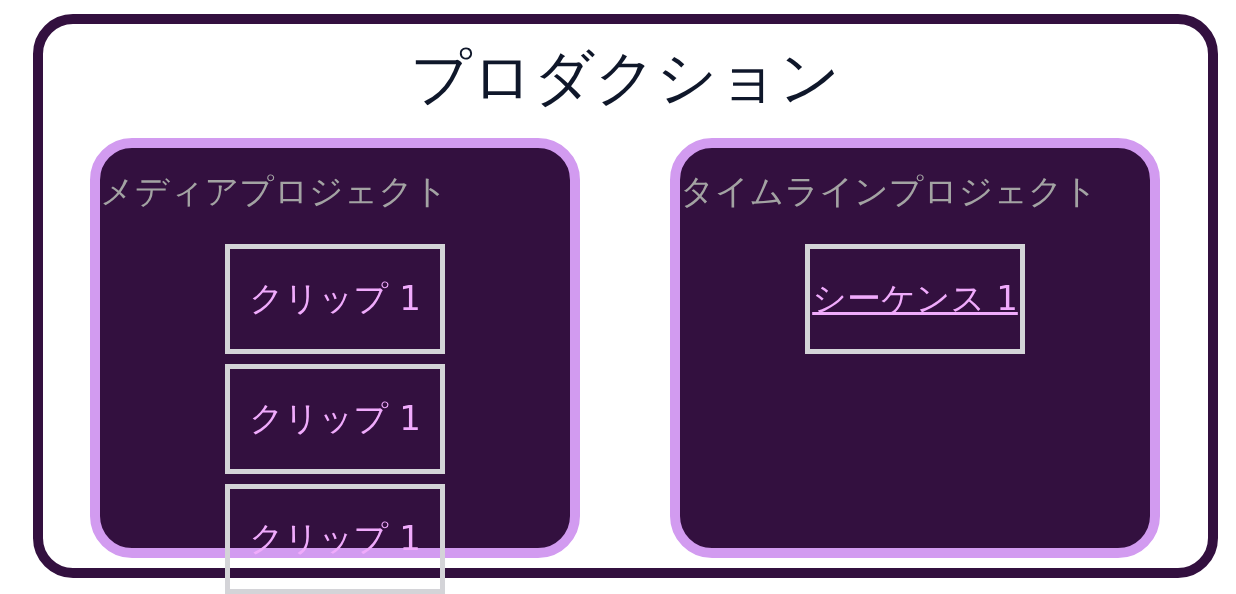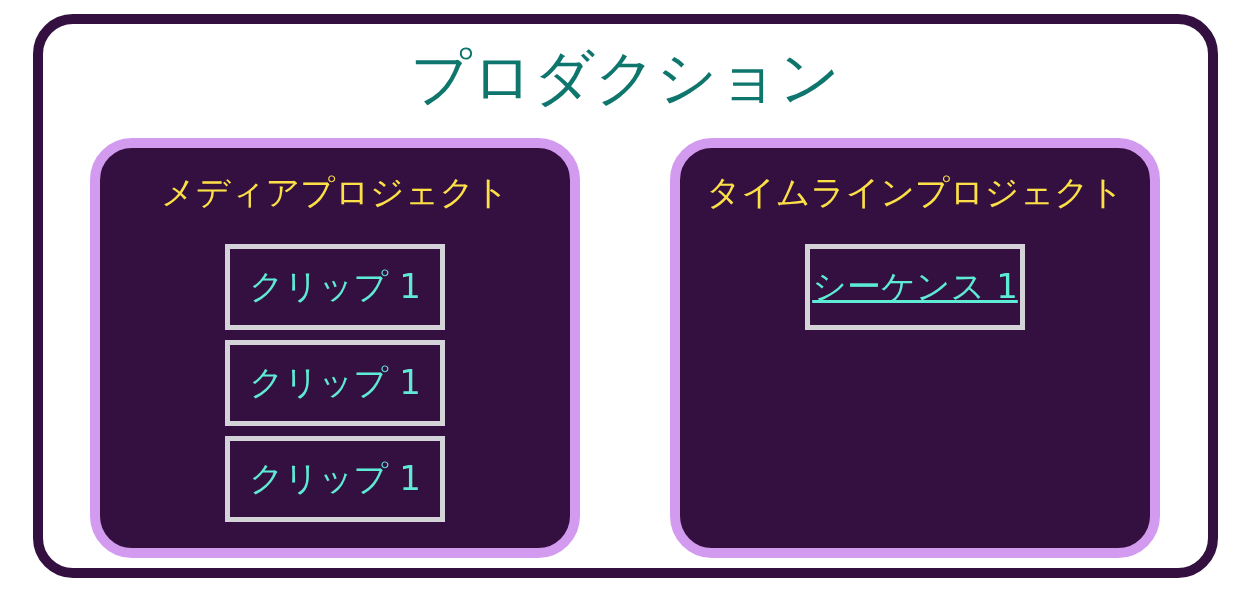--- a/index.html
+++ b/index.html
@@ -1,29 +1,29 @@
 <!DOCTYPE html>
 <html><head>
 <meta charset="utf-8">
 <style>
   html, body { margin:0; padding:0; background:#ffffff; }
   body { width:1236px; height:594px; position:relative; overflow:hidden;
          font-family:"DejaVu Sans", sans-serif; }
   .frame { position:absolute; left:33px; top:14px; width:1165px; height:544px;
            border:10px solid #33103f; border-radius:40px; background:#fff; }
   .title { position:absolute; left:0; right:0; top:18px; text-align:center;
-           font-size:60px; color:#0f766e; line-height:70px; }
+           font-size:60px; color:#0f172a; line-height:70px; }
   .panel { position:absolute; top:114px; width:470px; height:400px;
            background:#33103f; border:10px solid #d29bf0; border-radius:42px; }
   .panel.left { left:47px; }
   .panel.right { left:627px; }
-  .panel-title { text-align:center; color:#fde047; font-size:34px; margin-top:22px; line-height:44px; white-space:nowrap; }
+  .panel-title { text-align:left; color:#a3a3a3; font-size:34px; margin-top:22px; line-height:44px; white-space:nowrap;font-family:Liberation Serif, serif; }
   .clips { position:absolute; left:0; right:0; top:96px; display:flex; flex-direction:column; align-items:center; gap:10px; }
-  .clip { box-sizing:border-box; width:220px; height:86px; border:5px solid #d4d4d8;
-          color:#5eead4; font-size:34px; display:flex; align-items:center; justify-content:center; white-space:nowrap; }
+  .clip { box-sizing:border-box; width:220px; height:110px; border:5px solid #d4d4d8;
+          color:#f0abfc; font-size:34px; display:flex; align-items:center; justify-content:center; white-space:nowrap; }
   .panel.right .clip { margin-left:0;text-decoration:underline; }
 </style>
 </head>
 <body>
 
 <div class="frame">
   <div class="title">プロダクション</div>
 
   <div class="panel left">
     <div class="panel-title">メディアプロジェクト</div>

